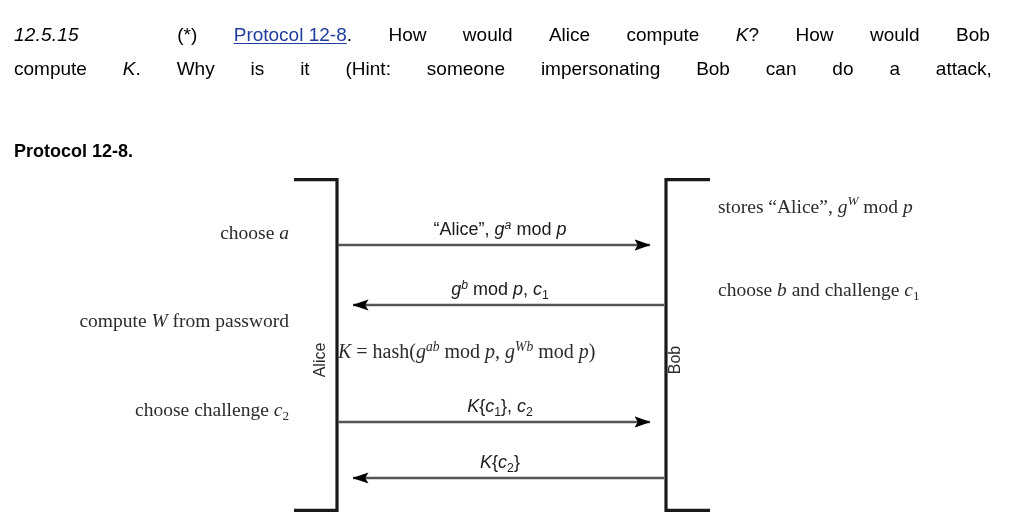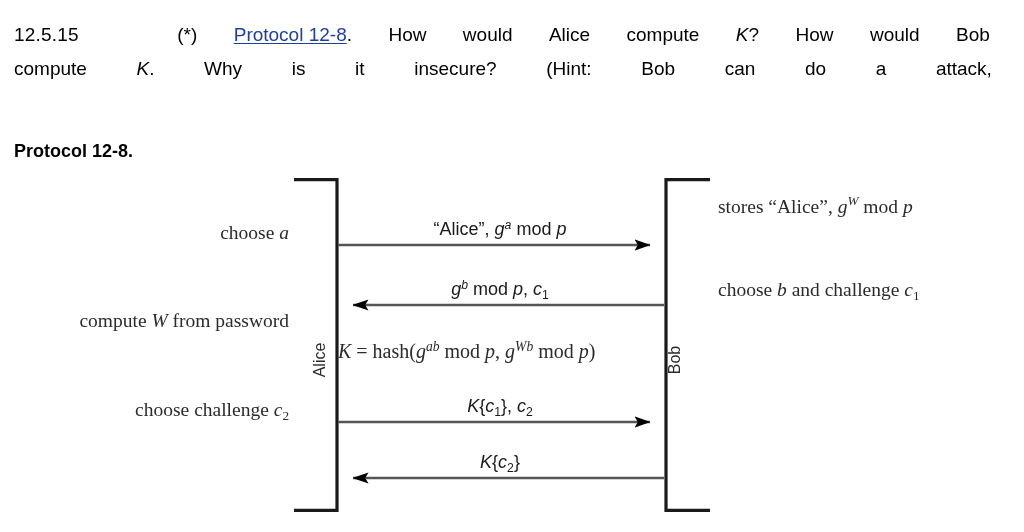--- a/index.html
+++ b/index.html
@@ -35,21 +35,21 @@
     display: flex;
     justify-content: space-between;
     white-space: nowrap;
   }
   .ex-line.justified.two {
     width: 976px;
   }
   .ex-line.justified.one {
     width: 978px;
   }
-  .ex-num { letter-spacing: 0.2px; }
+  .ex-num { letter-spacing: 0.2px; font-style: italic; }
   .ital { font-style: italic; }
   a.proto-link {
     color: #1f3e9e;
     text-decoration: underline;
     text-underline-offset: 2px;
   }
   .gap-wide { display: inline-block; width: 62px; }
 
   
   #protocol-caption {
@@ -116,22 +116,23 @@
     <span>would</span>
     <span>Bob</span>
   </div>
 
   <div class="ex-line justified one">
     <span>compute</span>
     <span><span class="ital">K</span>.</span>
     <span>Why</span>
     <span>is</span>
     <span>it</span>
-    <span>insecure?</span>
     <span>(Hint:</span>
+    <span>someone</span>
+    <span>impersonating</span>
     <span>Bob</span>
     <span>can</span>
     <span>do</span>
     <span>a</span>
     <span>attack,</span>
   </div>
 
 </div>
 
 <div id="protocol-caption">Protocol 12-8.</div>

